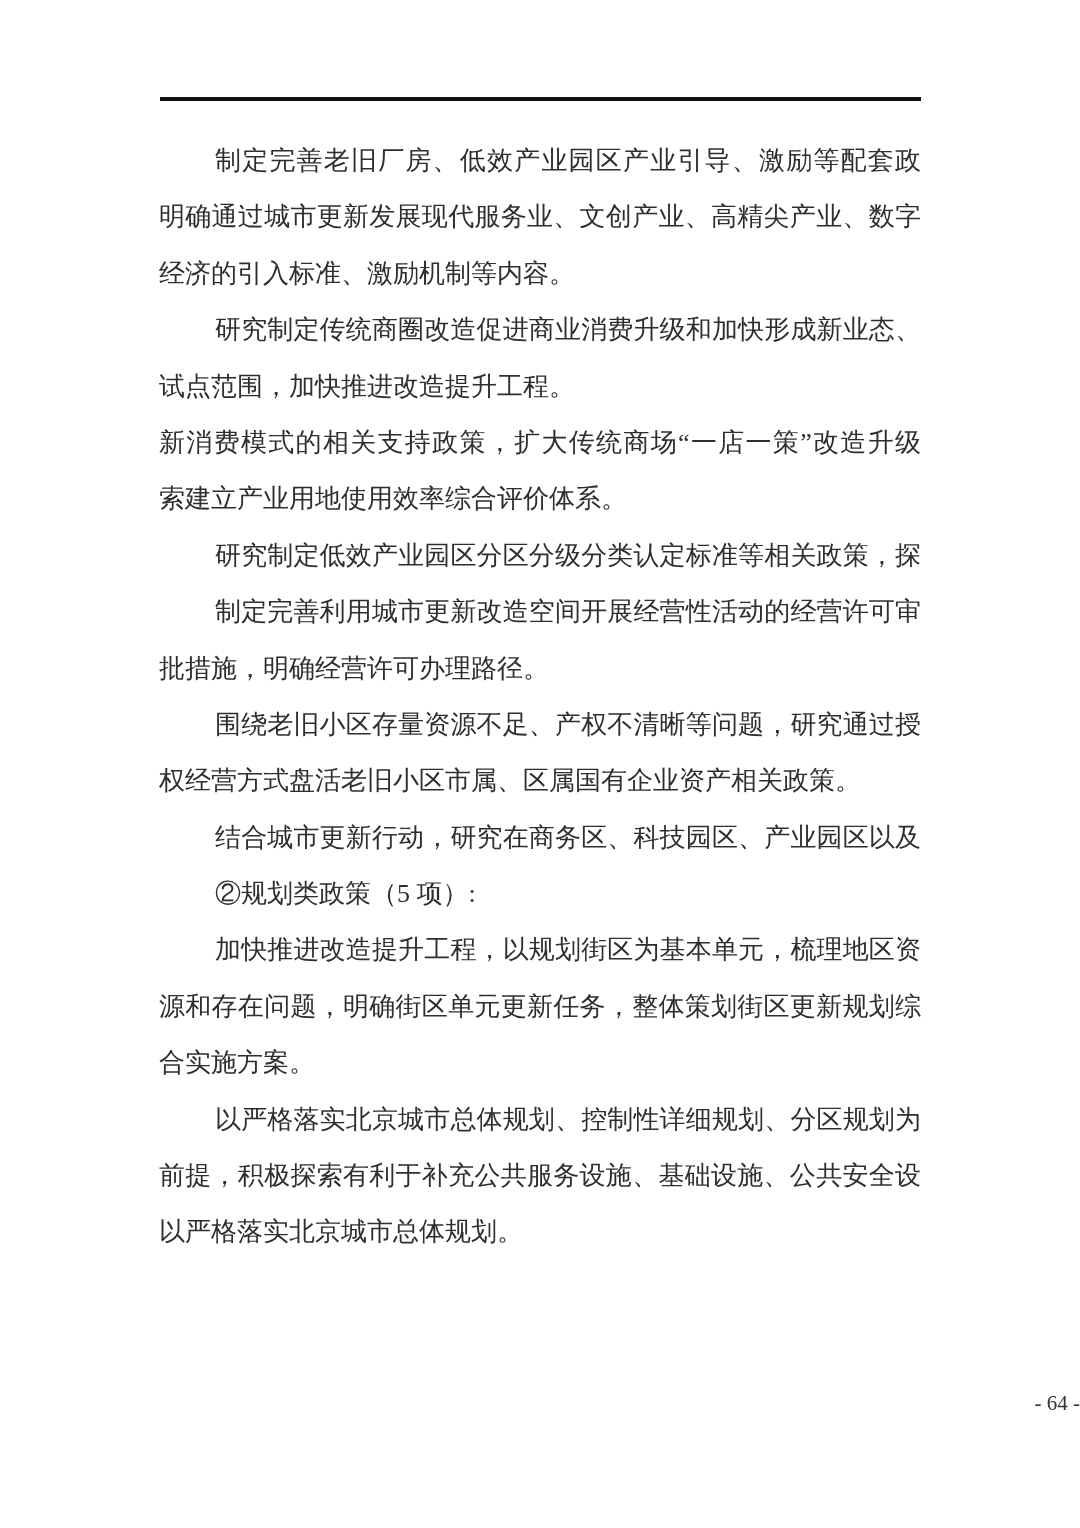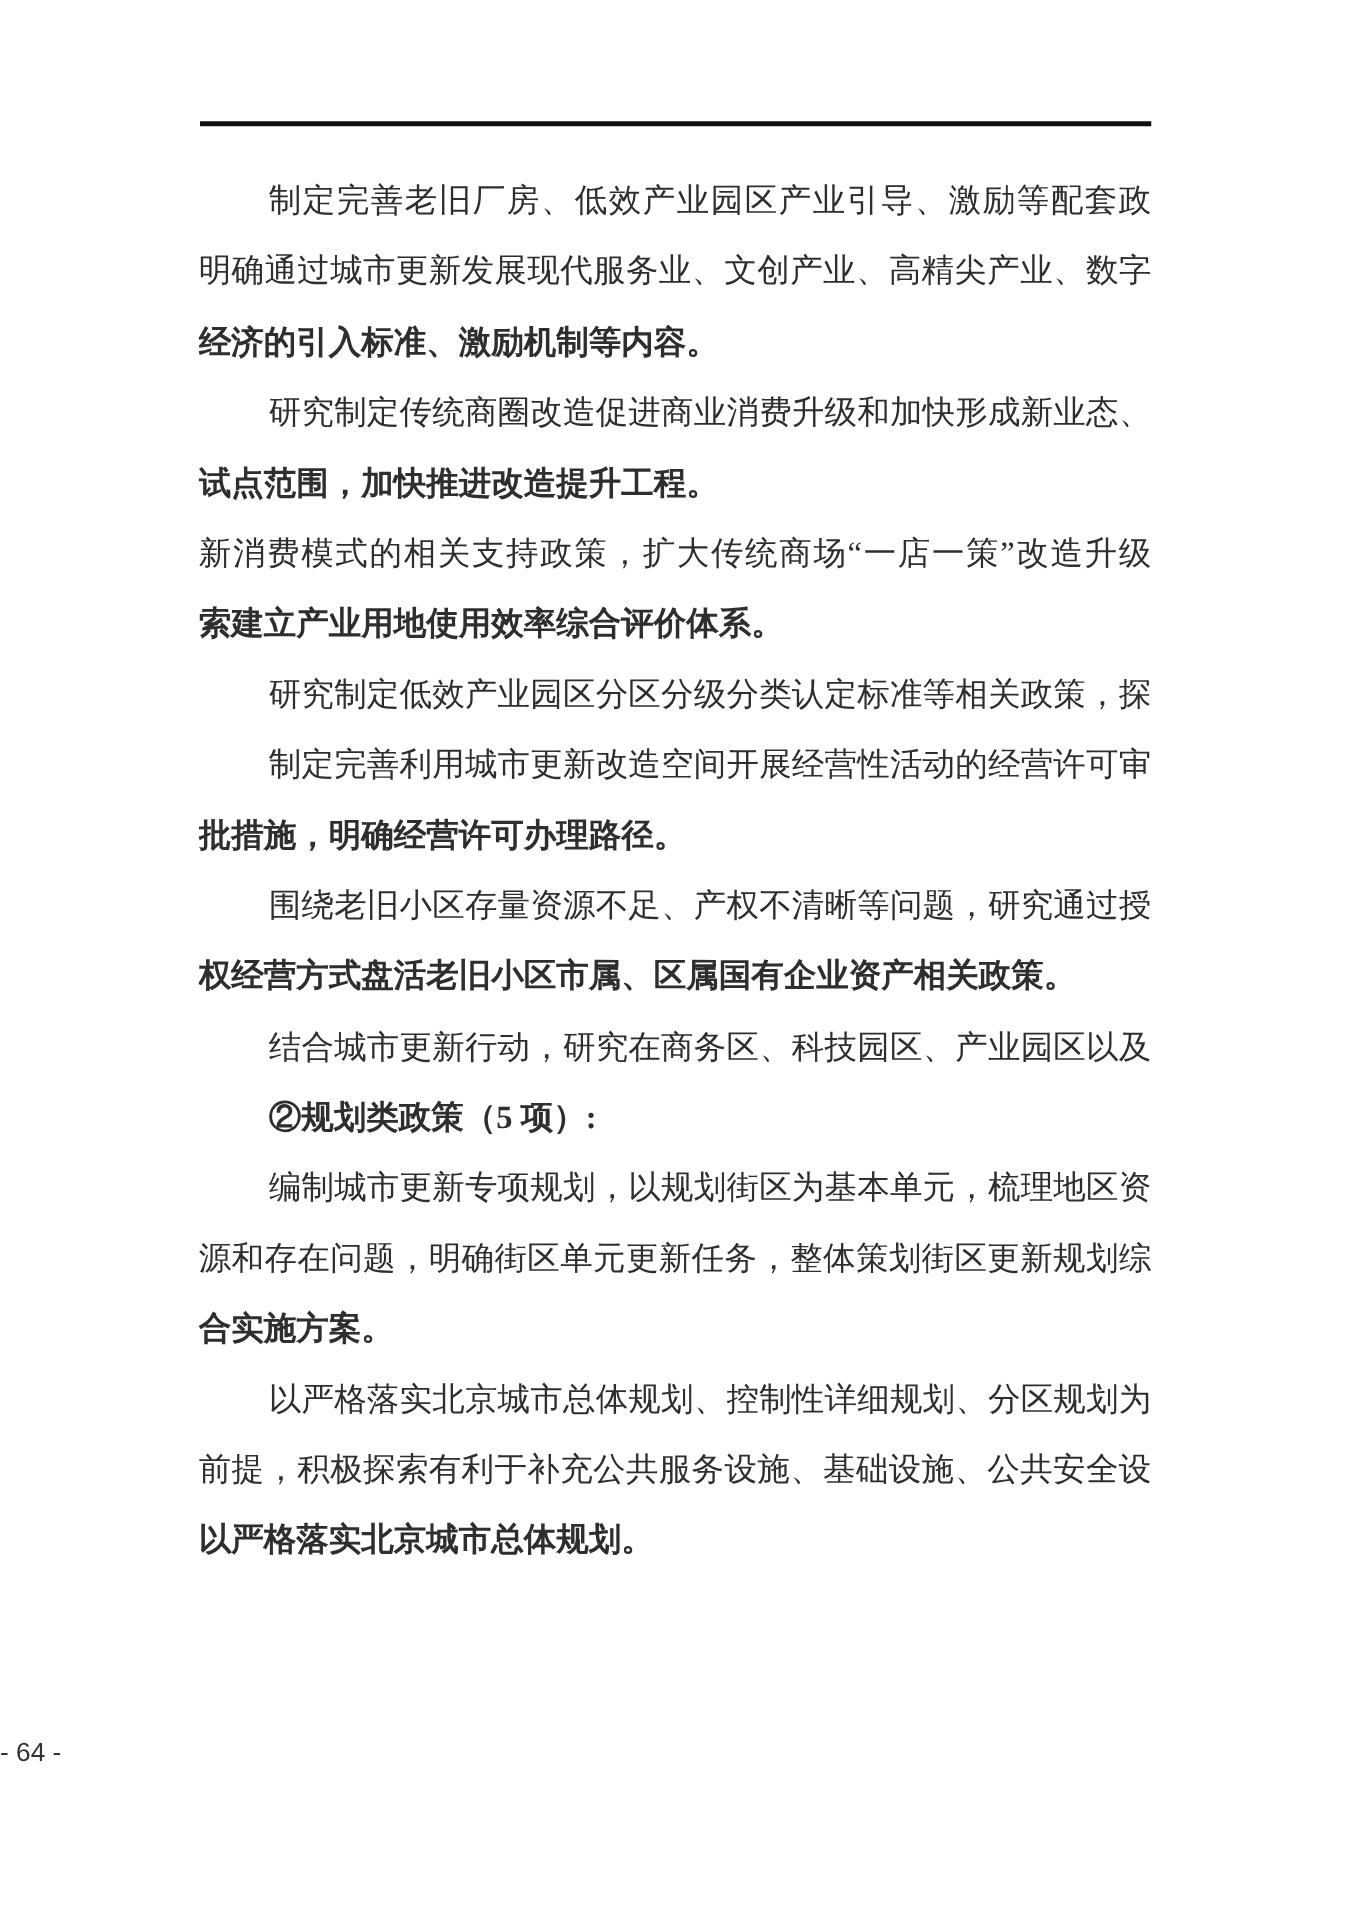--- a/index.html
+++ b/index.html
@@ -42,29 +42,28 @@
     text-align-last: justify;
     white-space: normal;
     height: 56.4px;
     overflow: hidden;
   }
   .text-line.first {
     text-indent: 56px;
   }
   .text-line.last {
     text-align-last: left;
-    font-weight: bold;
   }
   .footer {
     position: absolute;
     left: 0;
     top: 1391px;
     width: 100%;
-    text-align: left;
-    font-family: Liberation Sans, sans-serif;
+    text-align: right;
+    font-family: Liberation Serif, serif;
     font-size: 21px;
     color: #333333;
   }
 </style>
 </head>
 <body style="background: rgb(255, 255, 255);">
 
 <div class="page">
   <div class="header-rule" style="background: rgb(16, 16, 16);"></div>
   <div class="content" id="content" style="color: rgb(46, 46, 46);">
@@ -75,21 +74,21 @@
       <div class="text-line last">试点范围，加快推进改造提升工程。</div>
       <div class="text-line">新消费模式的相关支持政策，扩大传统商场“一店一策”改造升级</div>
       <div class="text-line last">索建立产业用地使用效率综合评价体系。</div>
       <div class="text-line first">研究制定低效产业园区分区分级分类认定标准等相关政策，探</div>
       <div class="text-line first">制定完善利用城市更新改造空间开展经营性活动的经营许可审</div>
       <div class="text-line last">批措施，明确经营许可办理路径。</div>
       <div class="text-line first">围绕老旧小区存量资源不足、产权不清晰等问题，研究通过授</div>
       <div class="text-line last">权经营方式盘活老旧小区市属、区属国有企业资产相关政策。</div>
       <div class="text-line first">结合城市更新行动，研究在商务区、科技园区、产业园区以及</div>
       <div class="text-line first last">②规划类政策（5 项）:</div>
-      <div class="text-line first">编制城市更新专项规划，以规划街区为基本单元，梳理地区资</div>
+      <div class="text-line first">加快推进改造提升工程，以规划街区为基本单元，梳理地区资</div>
       <div class="text-line">源和存在问题，明确街区单元更新任务，整体策划街区更新规划综</div>
       <div class="text-line last">合实施方案。</div>
       <div class="text-line first">以严格落实北京城市总体规划、控制性详细规划、分区规划为</div>
       <div class="text-line">前提，积极探索有利于补充公共服务设施、基础设施、公共安全设</div>
       <div class="text-line last">以严格落实北京城市总体规划。</div>
     </div>
   <div class="footer" style="color: rgb(51, 51, 51);">- 64 -</div>
 </div>
 
 </body></html>

